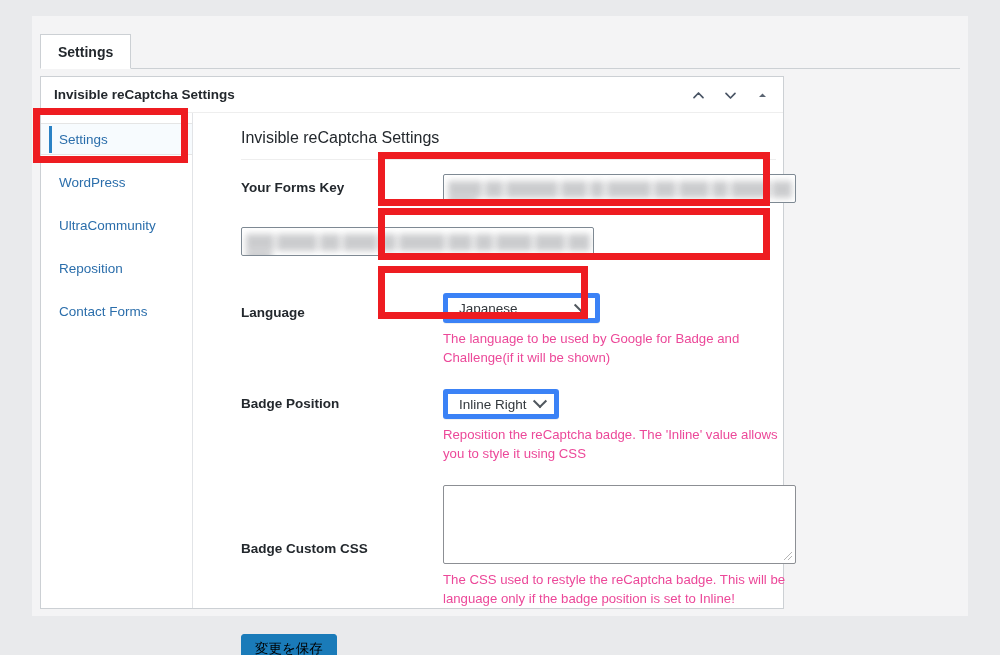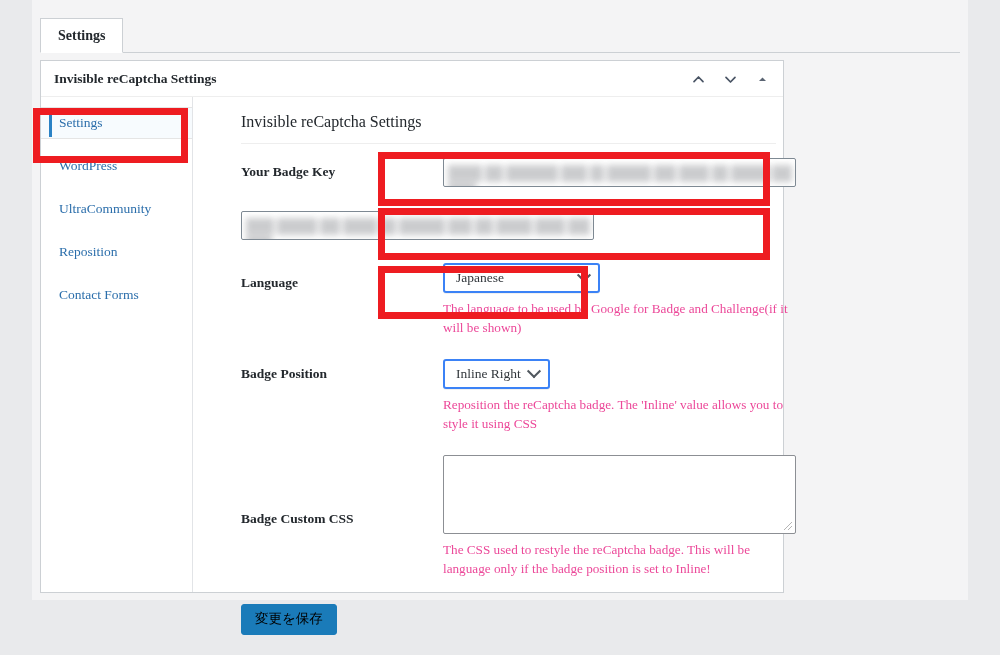--- a/index.html
+++ b/index.html
@@ -13,24 +13,23 @@
 
   
   #page-root {
     position: relative;
     width: 1000px; height: 655px;
     background: #e9eaec;
   }
 
   .admin-frame {
     position: absolute;
-    left: 32px; top: 0;
+    left: 32px; top: 16px;
     width: 936px; height: 600px;
     background: #f1f1f1;
-    font-family: Liberation Serif, serif;
   }
   .admin-inner-strip {
     position: absolute;
     left: 0; top: 0;
     width: 936px; height: 600px;
     background: #f4f4f5;
   }
 
   
   .tab-strip {
@@ -196,21 +195,21 @@
     display: inline-block;
     height: 17px;
     vertical-align: top;
     background: #c9cacc;
     margin-right: 3px;
   }
 
   
   .wp-select {
     height: 30px;
-    border: 2px solid #3b82f6;
+    border: 5px solid #3b82f6;
     border-radius: 3px;
     background: #ffffff;
     display: inline-flex;
     align-items: center;
     padding: 0 9px 0 11px;
     font-size: 13.5px;
     color: #32373c;
     cursor: pointer;
     box-shadow: 0 1px 0 rgba(0,0,0,.06);
   }
@@ -327,41 +326,41 @@
         </div>
 
         <div class="settings-panel">
 
           <div class="panel-title">Invisible reCaptcha Settings</div>
           <div class="panel-rule"></div>
 
           <div class="form-table">
 
             <div class="form-row" style="margin-top:14px;">
-              <div class="form-label">Your Badge Key</div>
+              <div class="form-label">Your Forms Key</div>
               <div class="form-field">
                 <div class="text-input">
                   <div class="blur-fill">
                     <i style="width:34px"></i><i style="width:18px"></i><i style="width:52px"></i><i style="width:26px"></i><i style="width:14px"></i><i style="width:44px"></i><i style="width:22px"></i><i style="width:30px"></i><i style="width:16px"></i><i style="width:38px"></i><i style="width:20px"></i><i style="width:28px"></i>
                   </div>
                 </div>
               </div>
             </div>
 
             <div class="form-row" style="margin-top:24px;">
               <div class="form-field">
                 <div class="text-input">
                   <div class="blur-fill">
                     <i style="width:28px"></i><i style="width:40px"></i><i style="width:20px"></i><i style="width:34px"></i><i style="width:16px"></i><i style="width:46px"></i><i style="width:24px"></i><i style="width:18px"></i><i style="width:36px"></i><i style="width:30px"></i><i style="width:22px"></i><i style="width:26px"></i>
                   </div>
                 </div>
               </div>
             </div>
 
-            <div class="form-row" style="margin-top:23px;">
+            <div class="form-row" style="margin-top:37px;">
               <div class="form-label" style="padding-top:12px;">Language</div>
               <div class="form-field">
                 <div class="wp-select lang">
                   <span>Japanese</span>
                   <span class="chev"></span>
                 </div>
                 <div class="field-desc">The language to be used by Google for Badge and Challenge(if it will be shown)</div>
               </div>
             </div>
 

